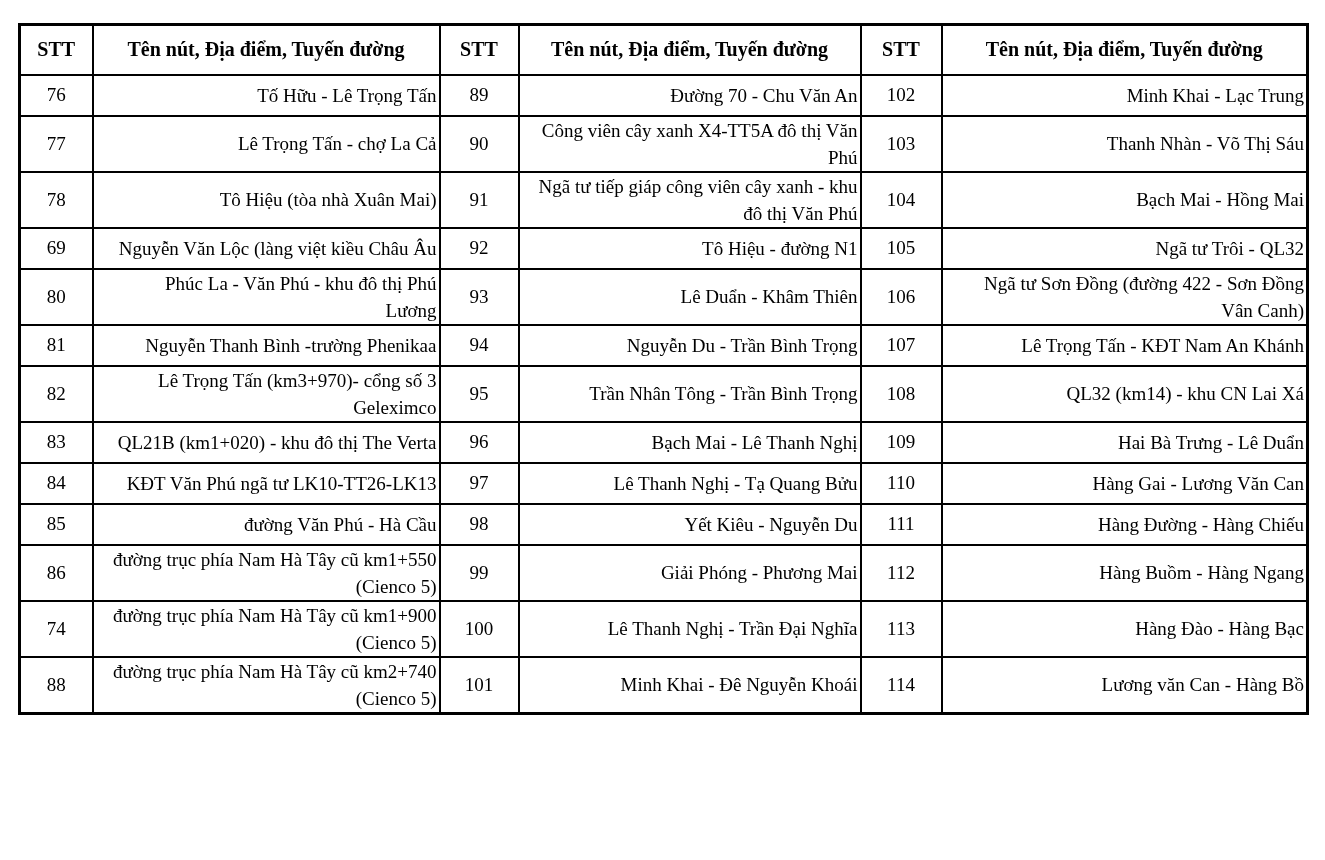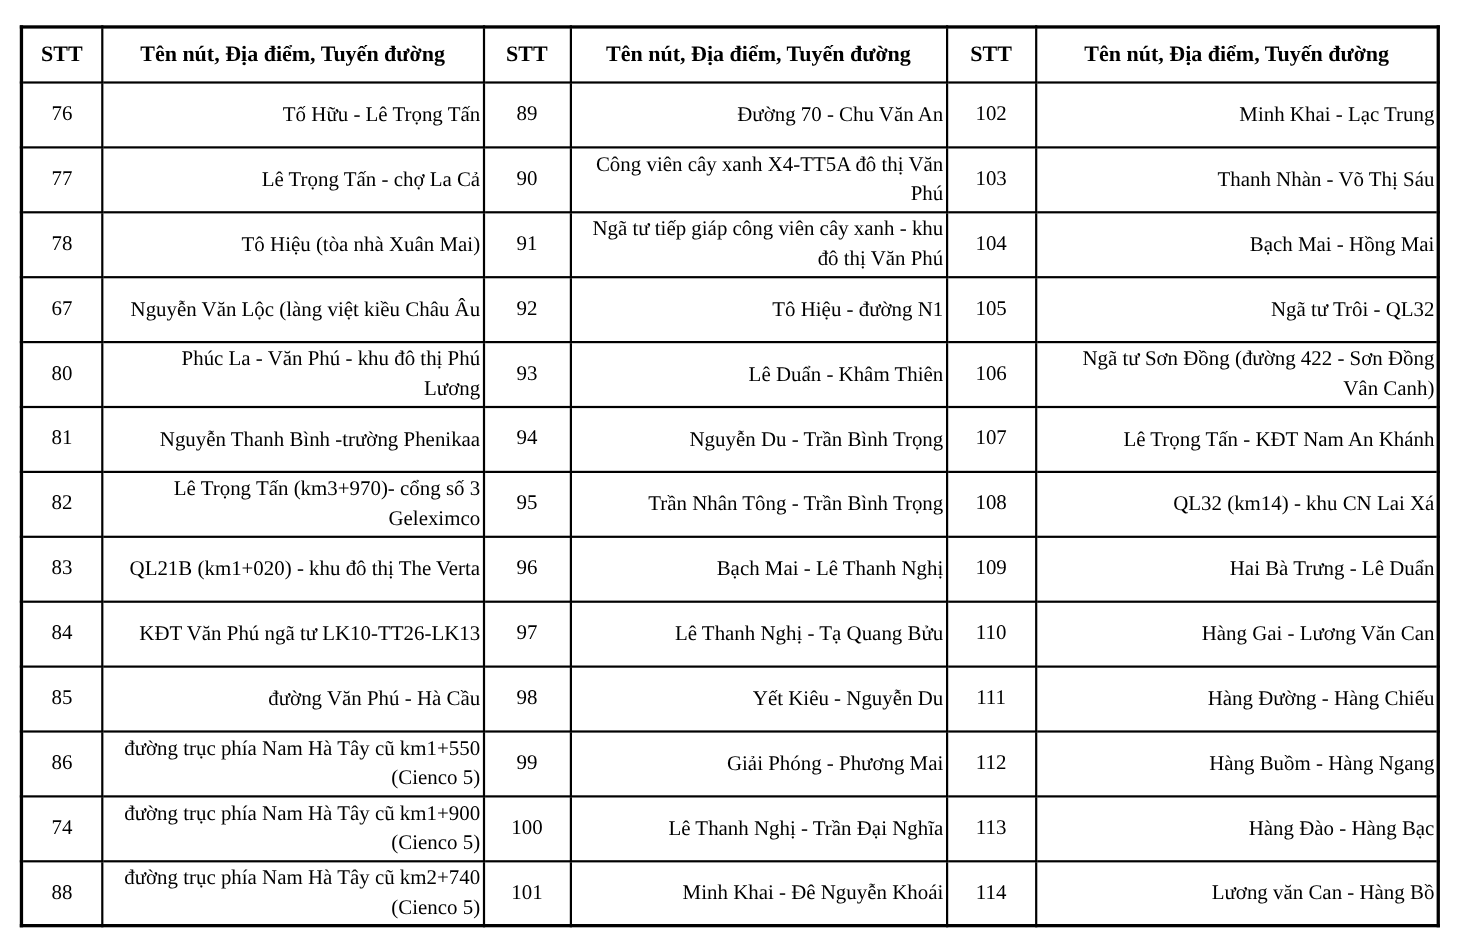--- a/index.html
+++ b/index.html
@@ -26,21 +26,21 @@
   .junction-table th,
   .junction-table td {
     border: 2px solid #000000;
     overflow: hidden;
     vertical-align: middle;
   }
   .junction-table thead tr {
     height: 50px;
   }
   .junction-table tbody tr {
-    height: 59px;
+    height: 41px;
   }
   .junction-table th {
     font-weight: bold;
     font-size: 20px;
     text-align: center;
     padding: 0 2px;
   }
   .junction-table td.stt {
     text-align: center;
     font-size: 19px;
@@ -97,21 +97,21 @@
       <tr>
         <td class="stt">78</td>
         <td class="name">Tô Hiệu (tòa nhà Xuân Mai)</td>
         <td class="stt">91</td>
         <td class="name">Ngã tư tiếp giáp công viên cây xanh - khu
 đô thị Văn Phú</td>
         <td class="stt">104</td>
         <td class="name">Bạch Mai - Hồng Mai</td>
       </tr>
       <tr>
-        <td class="stt">67</td>
+        <td class="stt">69</td>
         <td class="name">Nguyễn Văn Lộc (làng việt kiều Châu Âu</td>
         <td class="stt">92</td>
         <td class="name">Tô Hiệu - đường N1</td>
         <td class="stt">105</td>
         <td class="name">Ngã tư Trôi - QL32</td>
       </tr>
       <tr>
         <td class="stt">80</td>
         <td class="name">Phúc La - Văn Phú - khu đô thị Phú
 Lương</td>

